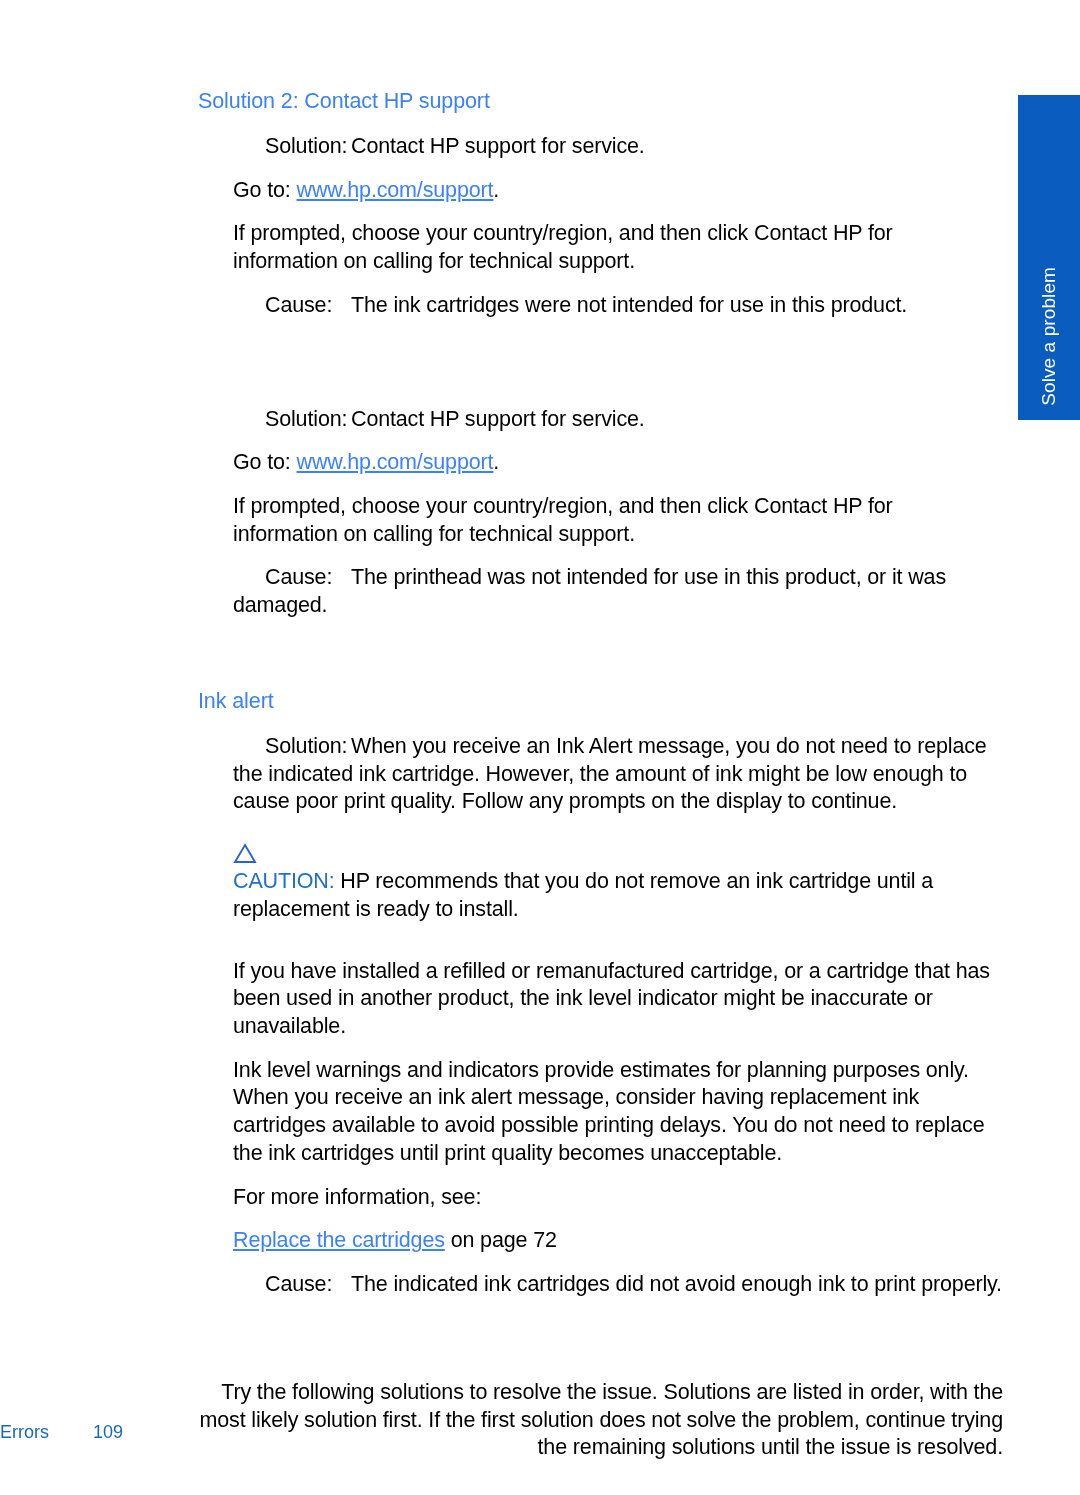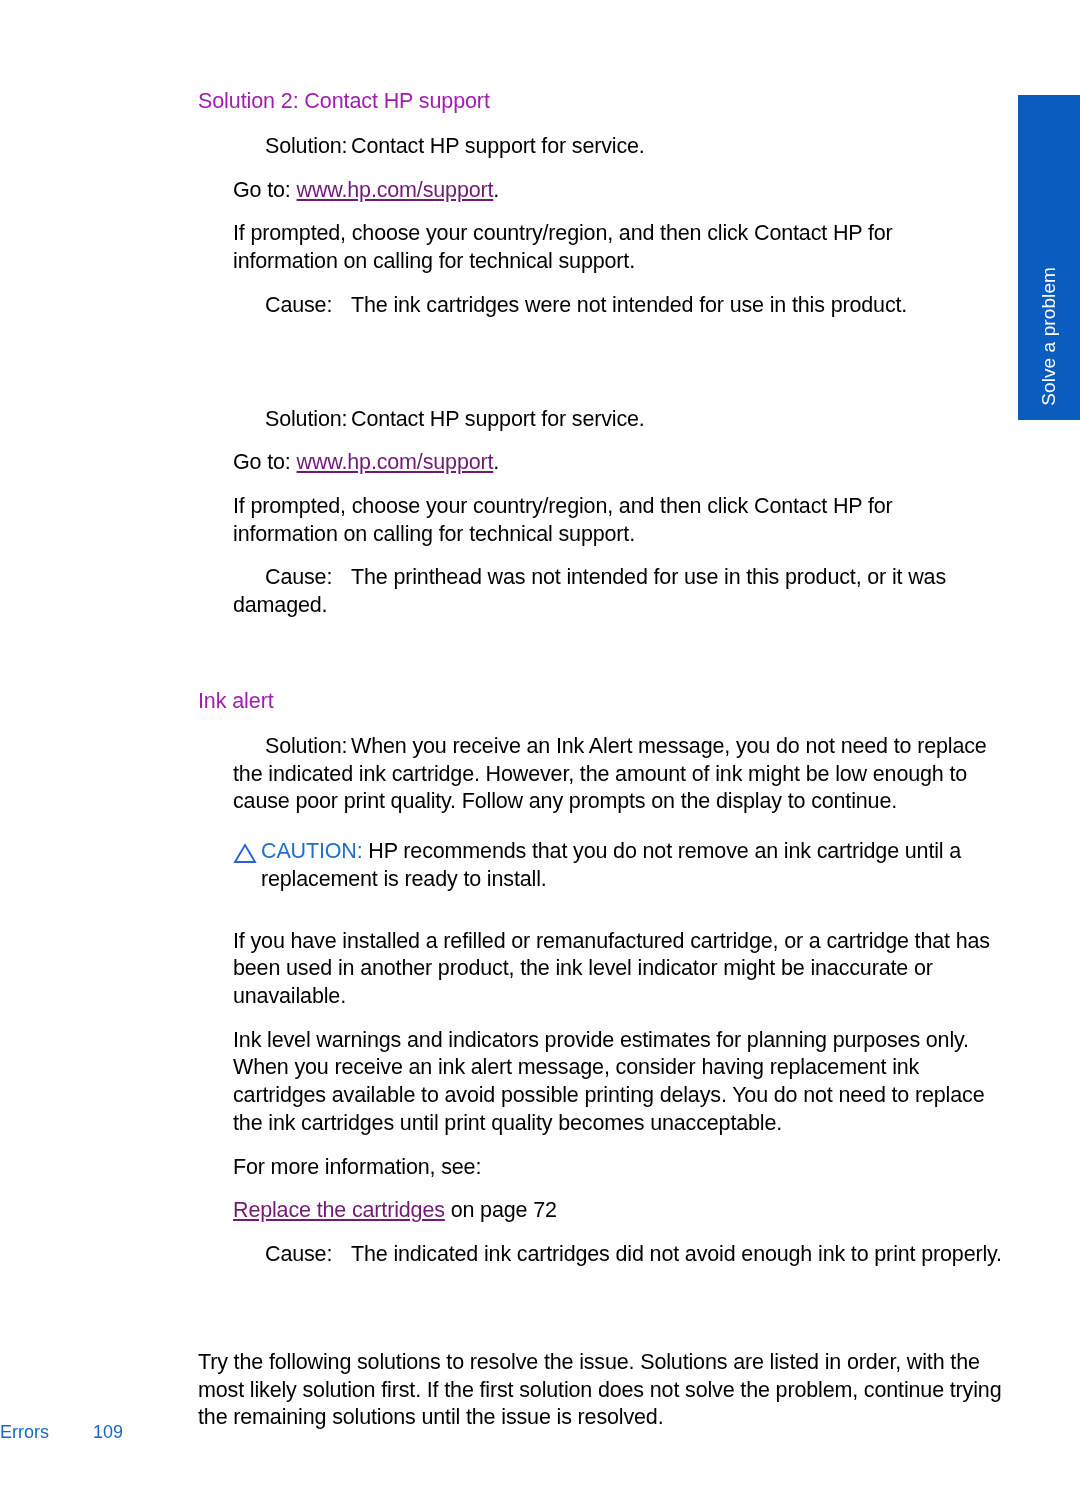--- a/index.html
+++ b/index.html
@@ -49,21 +49,21 @@
 
   
   .content {
     position: absolute;
     left: 198px;
     top: 88px;
     width: 805px;
   }
 
   h2.section-heading {
-    color: #a21caf;
+    color: #3b82f6;
     font-size: 21.5px;
     font-weight: normal;
     margin: 0;
     padding: 0;
     line-height: 1.25;
     letter-spacing: -0.1px;
   }
 
   .block {
     margin-left: 35px;
@@ -85,35 +85,36 @@
   .gap-xxl  { height: 68px; }
   .gap-head { height: 18px; }
 
   .lbl {
     display: inline-block;
     min-width: 86px;
     margin-left: 32px;
   }
 
   a.doclink, .doclink {
-    color: #701a75;
+    color: #3b82f6;
     text-decoration: underline;
     text-underline-offset: 2px;
   }
   .linkplain {
     color: #000000;
     text-decoration: none;
   }
 
   
   .caution {
     margin-left: 35px;
     width: 760px;
     display: flex;
     align-items: flex-start;
+    flex-direction: column;
   }
   .caution-icon {
     flex: 0 0 auto;
     width: 26px;
     margin-top: 5px;
     margin-right: 2px;
   }
   .caution-body {
     font-size: 21.5px;
     line-height: 1.29;
@@ -222,21 +223,21 @@
       </p>
       <div class="gap-sm"></div>
       <p class="body">
         <span class="lbl">Cause:</span><span>The indicated ink cartridges did not avoid enough ink to print properly.</span>
       </p>
     </div>
 
     <div class="gap-xl"></div>
 
     <div class="gap-head"></div>
-    <p class="body" style="width:805px;">Try the following solutions to resolve the issue. Solutions are listed in order, with the most likely solution first. If the first solution does not solve the problem, continue trying the remaining solutions until the issue is resolved.</p>
+    <p class="body" style="width:805px;text-align:right;">Try the following solutions to resolve the issue. Solutions are listed in order, with the most likely solution first. If the first solution does not solve the problem, continue trying the remaining solutions until the issue is resolved.</p>
 
   </div>
 
   <div class="footer">
     <span class="crumb">Errors</span><span>109</span>
   </div>
 
 </div>
 
 </body></html>

